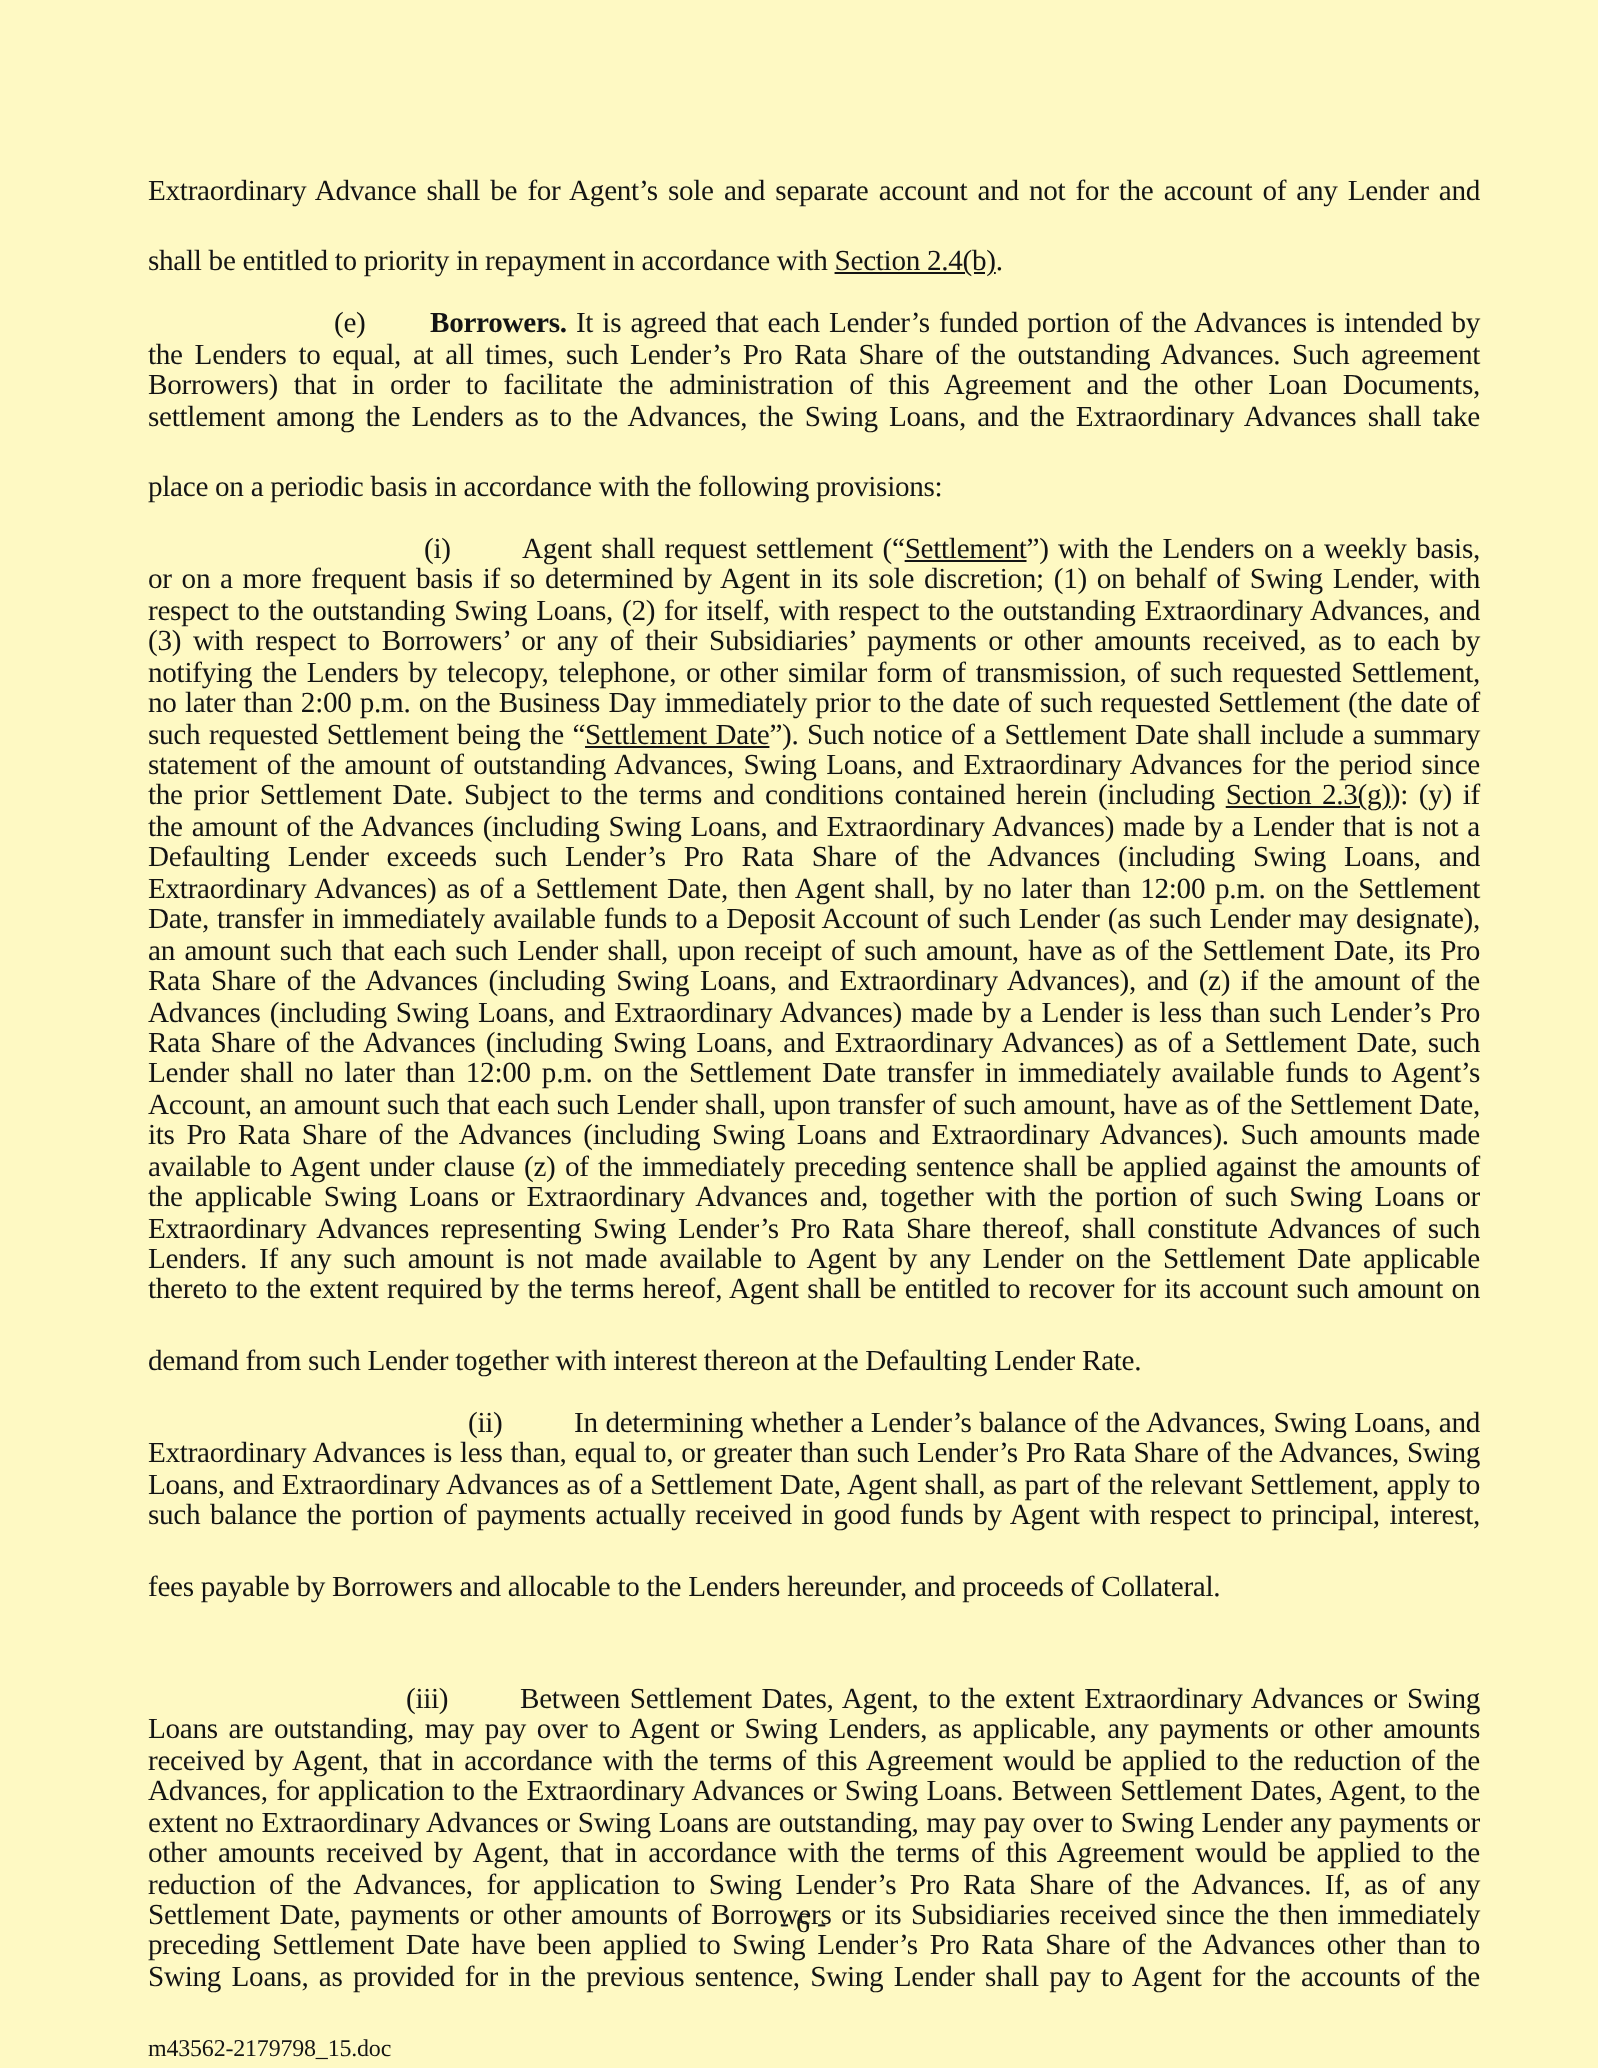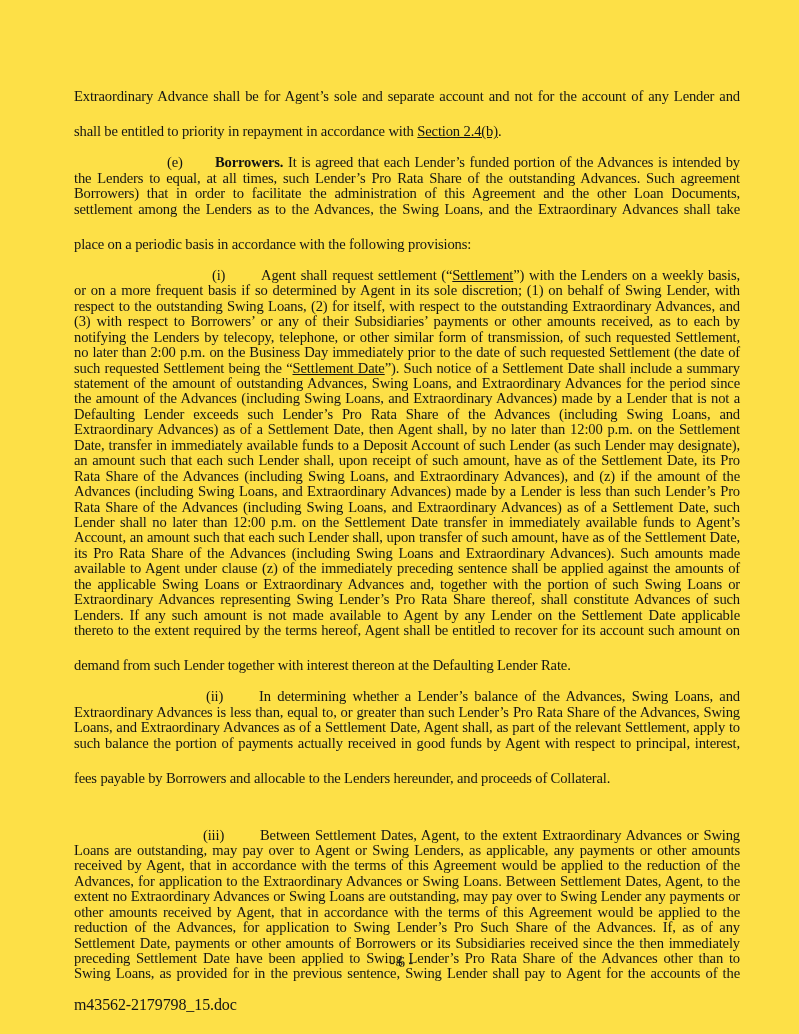--- a/index.html
+++ b/index.html
@@ -13,21 +13,21 @@
       position: relative;
       overflow: hidden;
       font-family: "Liberation Serif", "DejaVu Serif", serif;
       color: #141414;
     }
     .page {
       position: absolute;
       left: 0; top: 0;
       width: 799px;
       height: 1034px;
-      background: #fde047;
+      background: #fef9c3;
     }
     .body-text {
       position: absolute;
       left: 74px;
       top: 89px;
       width: 666px;
       font-size: 14.6px;
       line-height: 15.45px;
     }
     .para {
@@ -55,37 +55,37 @@
       text-align-last: left;
       margin-top: 20px;
     }
     .u { text-decoration: underline; }
     .b { font-weight: bold; }
     .lead-e { padding-left: 93px; }
     .lead-e .label { display: inline-block; width: 48px; }
     .lead-i { padding-left: 138px; }
     .lead-i .label { display: inline-block; width: 49px; }
     .lead-ii { padding-left: 132px; }
-    .lead-ii .label { display: inline-block; width: 53px; }
+    .lead-ii .label { display: inline-block; width: 53px; margin-left: 28px; }
     .lead-iii { padding-left: 129px; margin-top: 41px; }
     .lead-iii .label { display: inline-block; width: 57px; }
     .page-number {
       position: absolute;
       top: 955px;
       left: 0;
       width: 799px;
       text-align: center;
       font-size: 14px;
       padding-left: 2px;
     }
     .footer {
       position: absolute;
       left: 74px;
-      top: 996px;
-      font-size: 16px;
+      top: 1017px;
+      font-size: 12px;
       letter-spacing: -0.1px;
     }
   </style>
 </head>
 <body>
 
 <div class="page">
   <div class="body-text" id="body-text">
       <div class="para">
         <span class="line">
@@ -131,20 +131,23 @@
         <span class="line">
           <span class="j">no later than 2:00 p.m. on the Business Day immediately prior to the date of such requested Settlement (the date of</span>
         </span>
         <span class="line">
           <span class="j">such requested Settlement being the “<span class="u">Settlement Date</span>”).  Such notice of a Settlement Date shall include a summary</span>
         </span>
         <span class="line">
           <span class="j">statement of the amount of outstanding Advances, Swing  Loans, and Extraordinary Advances for the period since</span>
         </span>
         <span class="line">
+          <span class="j">the prior Settlement Date.  Subject to the terms and conditions contained herein (including <span class="u">Section 2.3(g)</span>):  (y) if</span>
+        </span>
+        <span class="line">
           <span class="j">the amount of the Advances (including Swing Loans, and Extraordinary Advances) made by a Lender that is not a</span>
         </span>
         <span class="line">
           <span class="j">Defaulting Lender exceeds such Lender’s Pro Rata Share of the Advances (including Swing Loans, and</span>
         </span>
         <span class="line">
           <span class="j">Extraordinary Advances) as of a Settlement Date, then Agent shall, by no later than 12:00 p.m. on the Settlement</span>
         </span>
         <span class="line">
           <span class="j">Date, transfer in immediately available funds to a Deposit Account of such Lender (as such Lender may designate),</span>
@@ -219,21 +222,21 @@
         <span class="line">
           <span class="j">Advances, for application to the Extraordinary Advances or Swing Loans.  Between Settlement Dates, Agent, to the</span>
         </span>
         <span class="line">
           <span class="j">extent no Extraordinary Advances or Swing Loans are outstanding, may pay over to Swing Lender any payments or</span>
         </span>
         <span class="line">
           <span class="j">other amounts received by Agent, that in accordance with the terms of this Agreement would be applied to the</span>
         </span>
         <span class="line">
-          <span class="j">reduction of the Advances, for application to Swing Lender’s Pro Such Share of the Advances.  If, as of any</span>
+          <span class="j">reduction of the Advances, for application to Swing Lender’s Pro Rata Share of the Advances.  If, as of any</span>
         </span>
         <span class="line">
           <span class="j">Settlement Date, payments or other amounts of Borrowers or its Subsidiaries received since the then immediately</span>
         </span>
         <span class="line">
           <span class="j">preceding Settlement Date have been applied to Swing Lender’s Pro Rata Share of the Advances other than to</span>
         </span>
         <span class="line">
           <span class="j">Swing Loans, as provided for in the previous sentence, Swing Lender shall pay to Agent for the accounts of the</span>
         </span>

